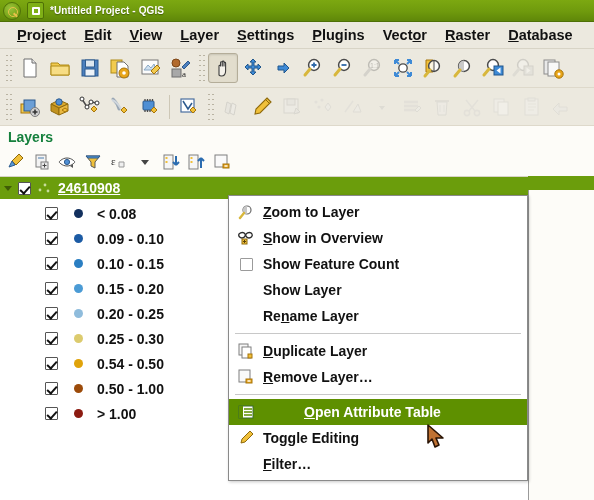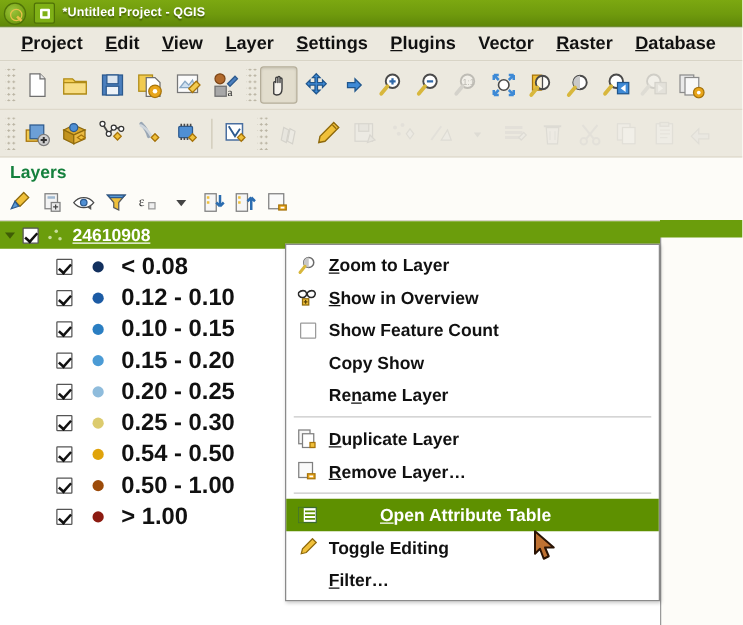--- a/index.html
+++ b/index.html
@@ -136,21 +136,21 @@
   }
   .legend-row {
     position: absolute; left: 0; width: 528px; height: 25px;
     display: flex; align-items: center;
   }
   .legend-row .cb { margin-left: 45px; }
   .legend-dot {
     width: 9px; height: 9px; border-radius: 50%; margin-left: 16px; flex: 0 0 auto;
   }
   .legend-label {
-    font-size: 19px; font-weight: bold; color: #111; margin-left: 14px; white-space: nowrap;
+    font-size: 14px; font-weight: bold; color: #111; margin-left: 14px; white-space: nowrap;
   }
 
   
   .map-canvas {
     position: absolute; left: 528px; top: 176px; width: 66px; height: 324px;
     background: #fdfcf8; border-left: 1px solid #9a9a9a;
   }
   .canvas-green {
     position: absolute; left: 528px; top: 176px; width: 66px; height: 14px;
     background: #6b9d0c;
@@ -563,21 +563,21 @@
         <span class="layer-name">24610908</span>
       </div>
       <div class="legend-row" style="top: 24px;">
         <span class="cb checked"></span>
         <span class="legend-dot" style="background:#12305e"></span>
         <span class="legend-label">&lt; 0.08</span>
       </div>
       <div class="legend-row" style="top: 49px;">
         <span class="cb checked"></span>
         <span class="legend-dot" style="background:#1c5ba4"></span>
-        <span class="legend-label">0.12 - 0.10</span>
+        <span class="legend-label">0.09 - 0.10</span>
       </div>
       <div class="legend-row" style="top: 74px;">
         <span class="cb checked"></span>
         <span class="legend-dot" style="background:#2a7ec2"></span>
         <span class="legend-label">0.10 - 0.15</span>
       </div>
       <div class="legend-row" style="top: 99px;">
         <span class="cb checked"></span>
         <span class="legend-dot" style="background:#4b9bd5"></span>
         <span class="legend-label">0.15 - 0.20</span>
@@ -635,21 +635,21 @@
         <span class="ctx-label"><u>S</u>how in Overview</span>
       </div>
       <div class="ctx-item">
         <span class="ctx-icon">
           <span class="ctx-checkbox"></span>
         </span>
         <span class="ctx-label">Show Feature Count</span>
       </div>
       <div class="ctx-item">
         <span class="ctx-icon blank"></span>
-        <span class="ctx-label">Copy Show</span>
+        <span class="ctx-label">Show Layer</span>
       </div>
       <div class="ctx-item">
         <span class="ctx-icon blank"></span>
         <span class="ctx-label">Re<u>n</u>ame Layer</span>
       </div>
       <div class="ctx-sep"></div>
       <div class="ctx-item">
         <span class="ctx-icon">
           <svg width="16" height="16" viewBox="0 0 16 16">
             <rect x="1" y="1" width="9" height="11" fill="#f7f7f7" stroke="#7f7f7f"></rect>

